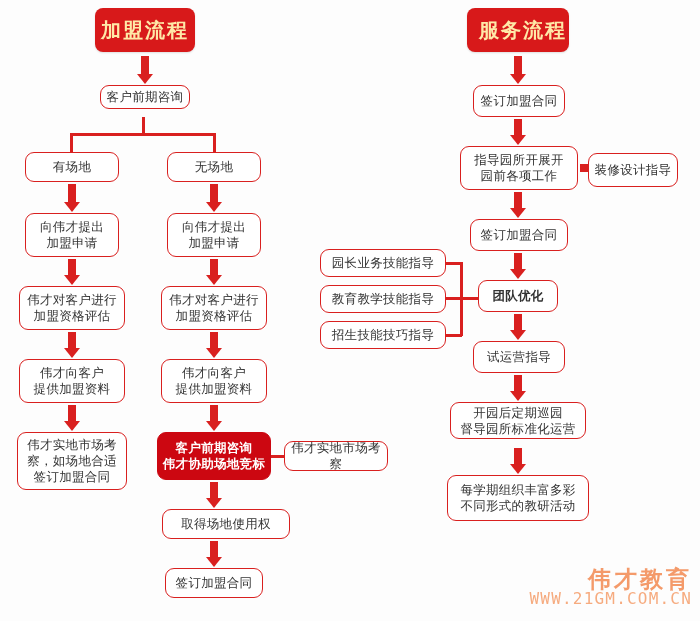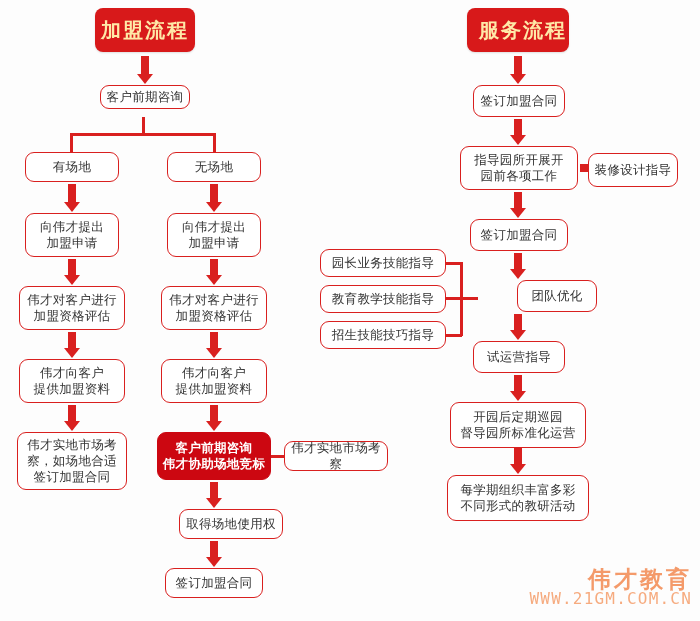--- a/index.html
+++ b/index.html
@@ -28,21 +28,21 @@
     align-items: center;
     justify-content: center;
     text-align: center;
     font-size: 12.5px;
     line-height: 16px;
     letter-spacing: 0.3px;
     white-space: pre-line;
     padding: 2px 4px;
     z-index: 3;
   }
-  .node.bold { font-weight: normal; margin-left: 39px; }
+  .node.bold { font-weight: bold; }
 
   
   .node.filled {
     background: #cc0711;
     border-color: #cc0711;
     color: #ffffff;
     font-weight: bold;
   }
 
   
@@ -220,21 +220,21 @@
   <div class="node filled" style="left:157px; top:432px; width:114px; height:48px;">客户前期咨询
 伟才协助场地竞标</div>
 
   <div class="line" style="left:271px; top:455px; width:14px; height:2.5px;"></div>
   <div class="node" style="left:284px; top:441px; width:104px; height:30px;">伟才实地市场考察</div>
 
   <div class="arrow-down" style="left:206px; top:482px; width:16px; height:26px;">
     <div class="shaft" style="height:16px;"></div>
       <div class="head"></div>
   </div>
-  <div class="node" style="left:162px; top:509px; width:104px; height:30px;margin-left:17px;">取得场地使用权</div>
+  <div class="node" style="left:162px; top:509px; width:128px; height:30px;">取得场地使用权</div>
 
   <div class="arrow-down" style="left:206px; top:541px; width:16px; height:26px;">
     <div class="shaft" style="height:16px;"></div>
       <div class="head"></div>
   </div>
   <div class="node" style="left:165px; top:568px; width:98px; height:30px;">签订加盟合同</div>
 
   <div class="badge" style="left:467px; top:8px; width:102px; height:44px;padding-left:10px;">服务流程</div>
 
   <div class="arrow-down" style="left:510px; top:56px; width:16px; height:28px;">
@@ -281,21 +281,21 @@
   <div class="arrow-down" style="left:510px; top:314px; width:16px; height:26px;">
     <div class="shaft" style="height:16px;"></div>
       <div class="head"></div>
   </div>
   <div class="node" style="left:473px; top:341px; width:92px; height:32px;">试运营指导</div>
 
   <div class="arrow-down" style="left:510px; top:375px; width:16px; height:26px;">
     <div class="shaft" style="height:16px;"></div>
       <div class="head"></div>
   </div>
-  <div class="node" style="left:450px; top:402px; width:136px; height:46px;">开园后定期巡园
+  <div class="node" style="left:450px; top:402px; width:136px; height:37px;">开园后定期巡园
 督导园所标准化运营</div>
 
   <div class="arrow-down" style="left:510px; top:448px; width:16px; height:26px;">
     <div class="shaft" style="height:16px;"></div>
       <div class="head"></div>
   </div>
   <div class="node" style="left:447px; top:475px; width:142px; height:46px;">每学期组织丰富多彩
 不同形式的教研活动</div>
 
   <div class="watermark" style="left:480px; top:566px; width:212px;">

